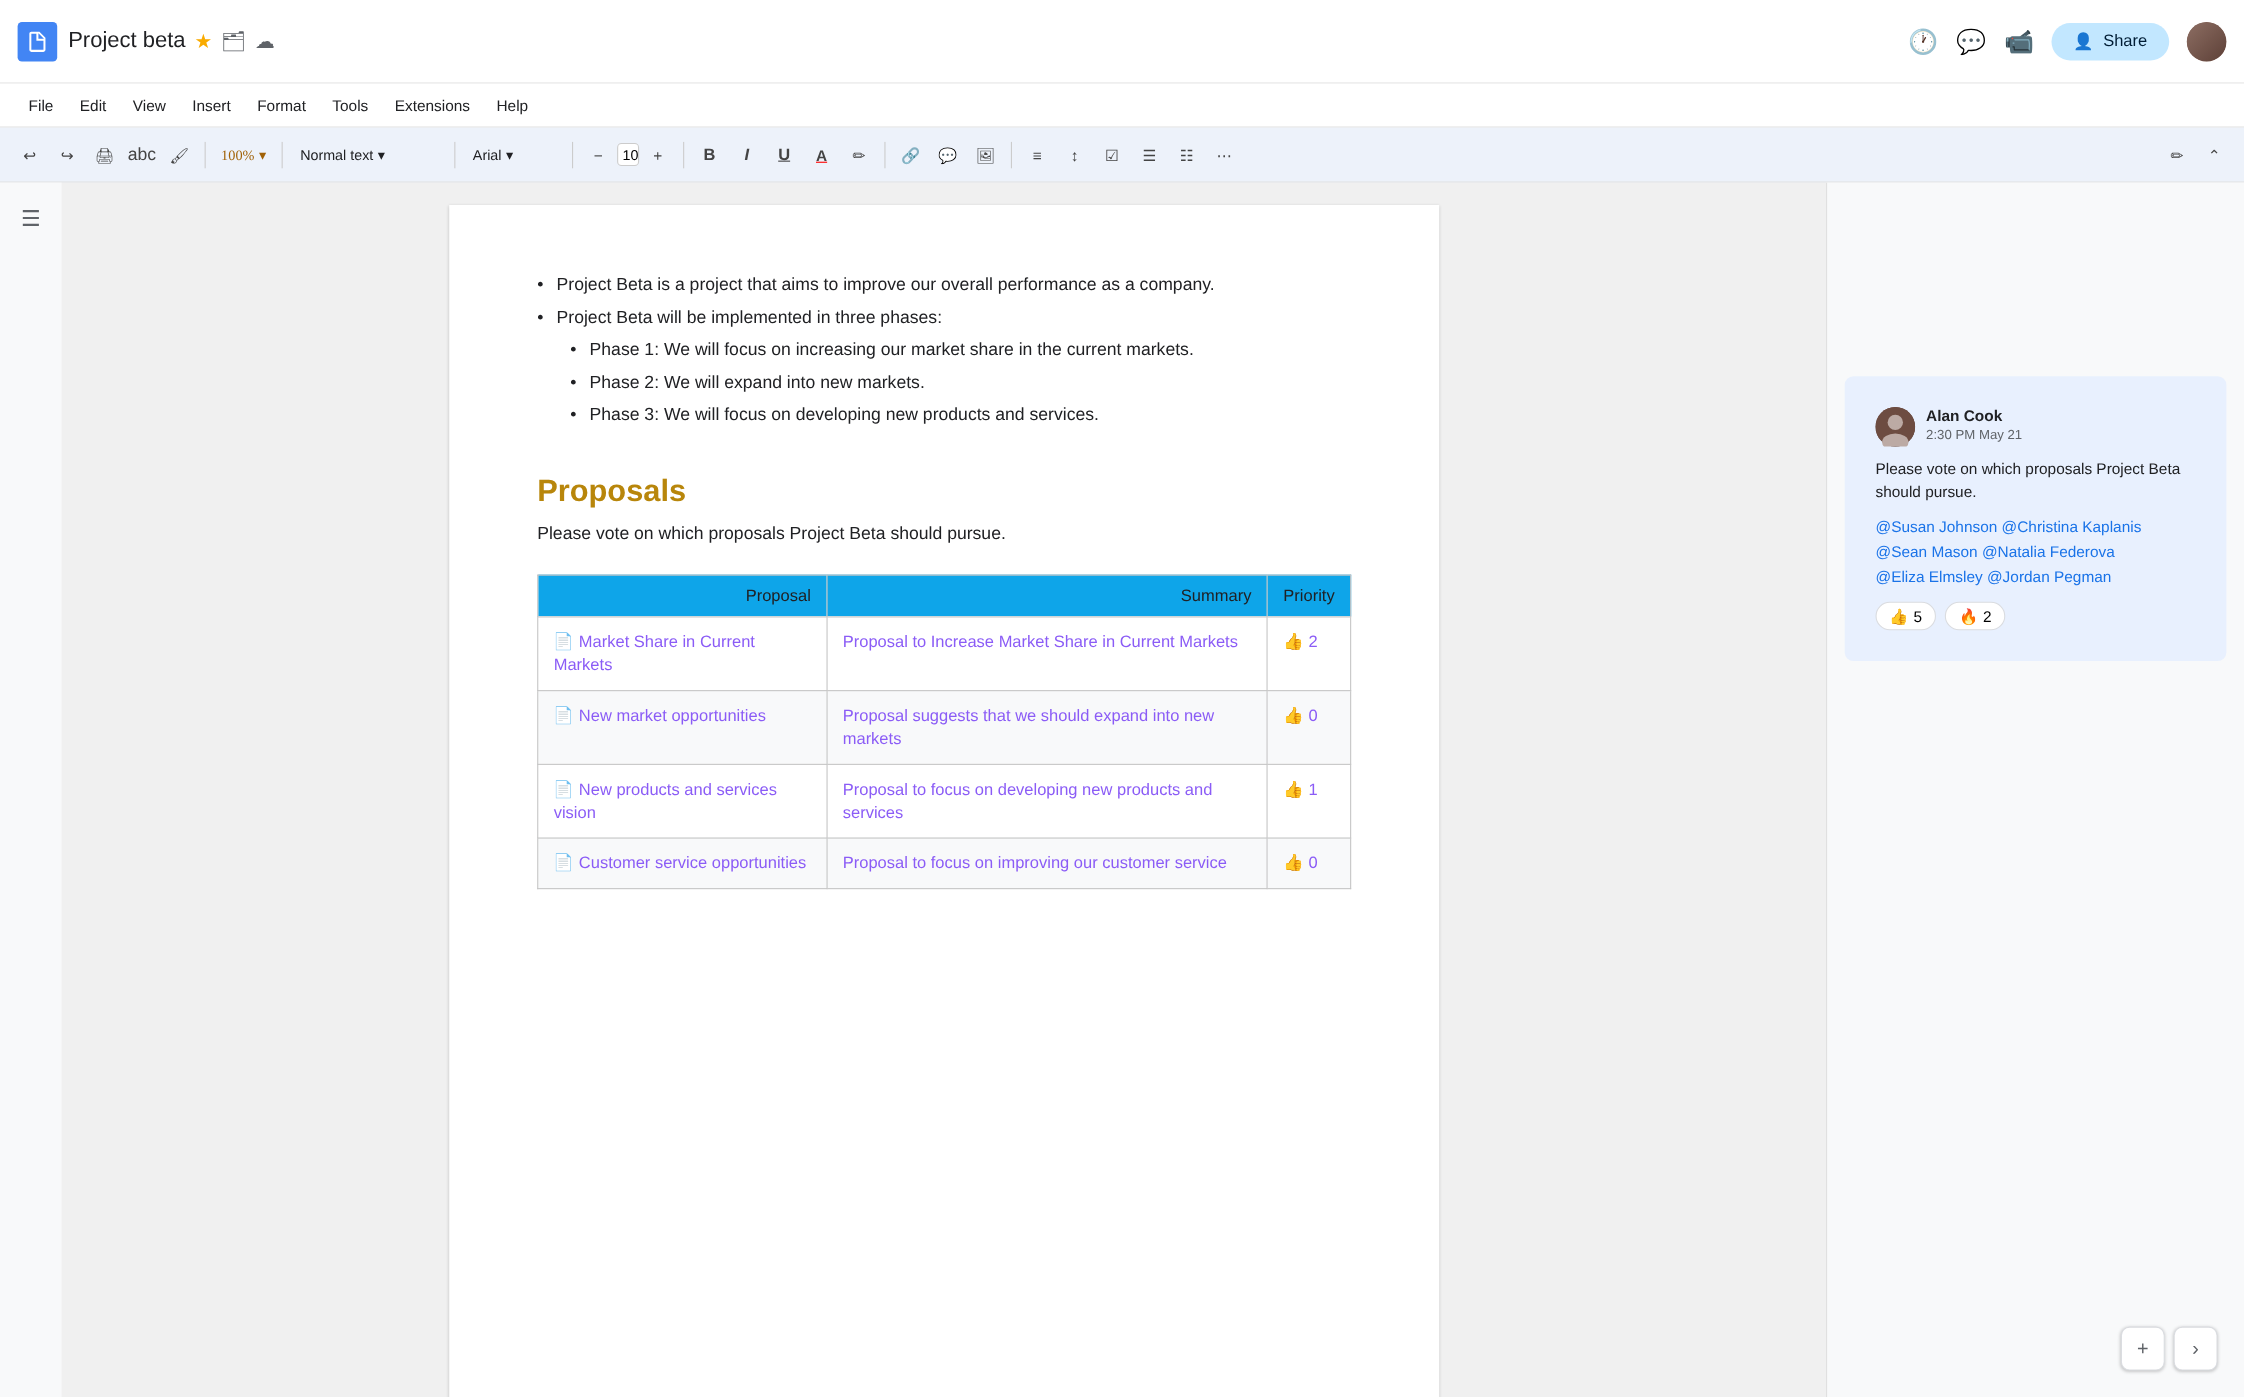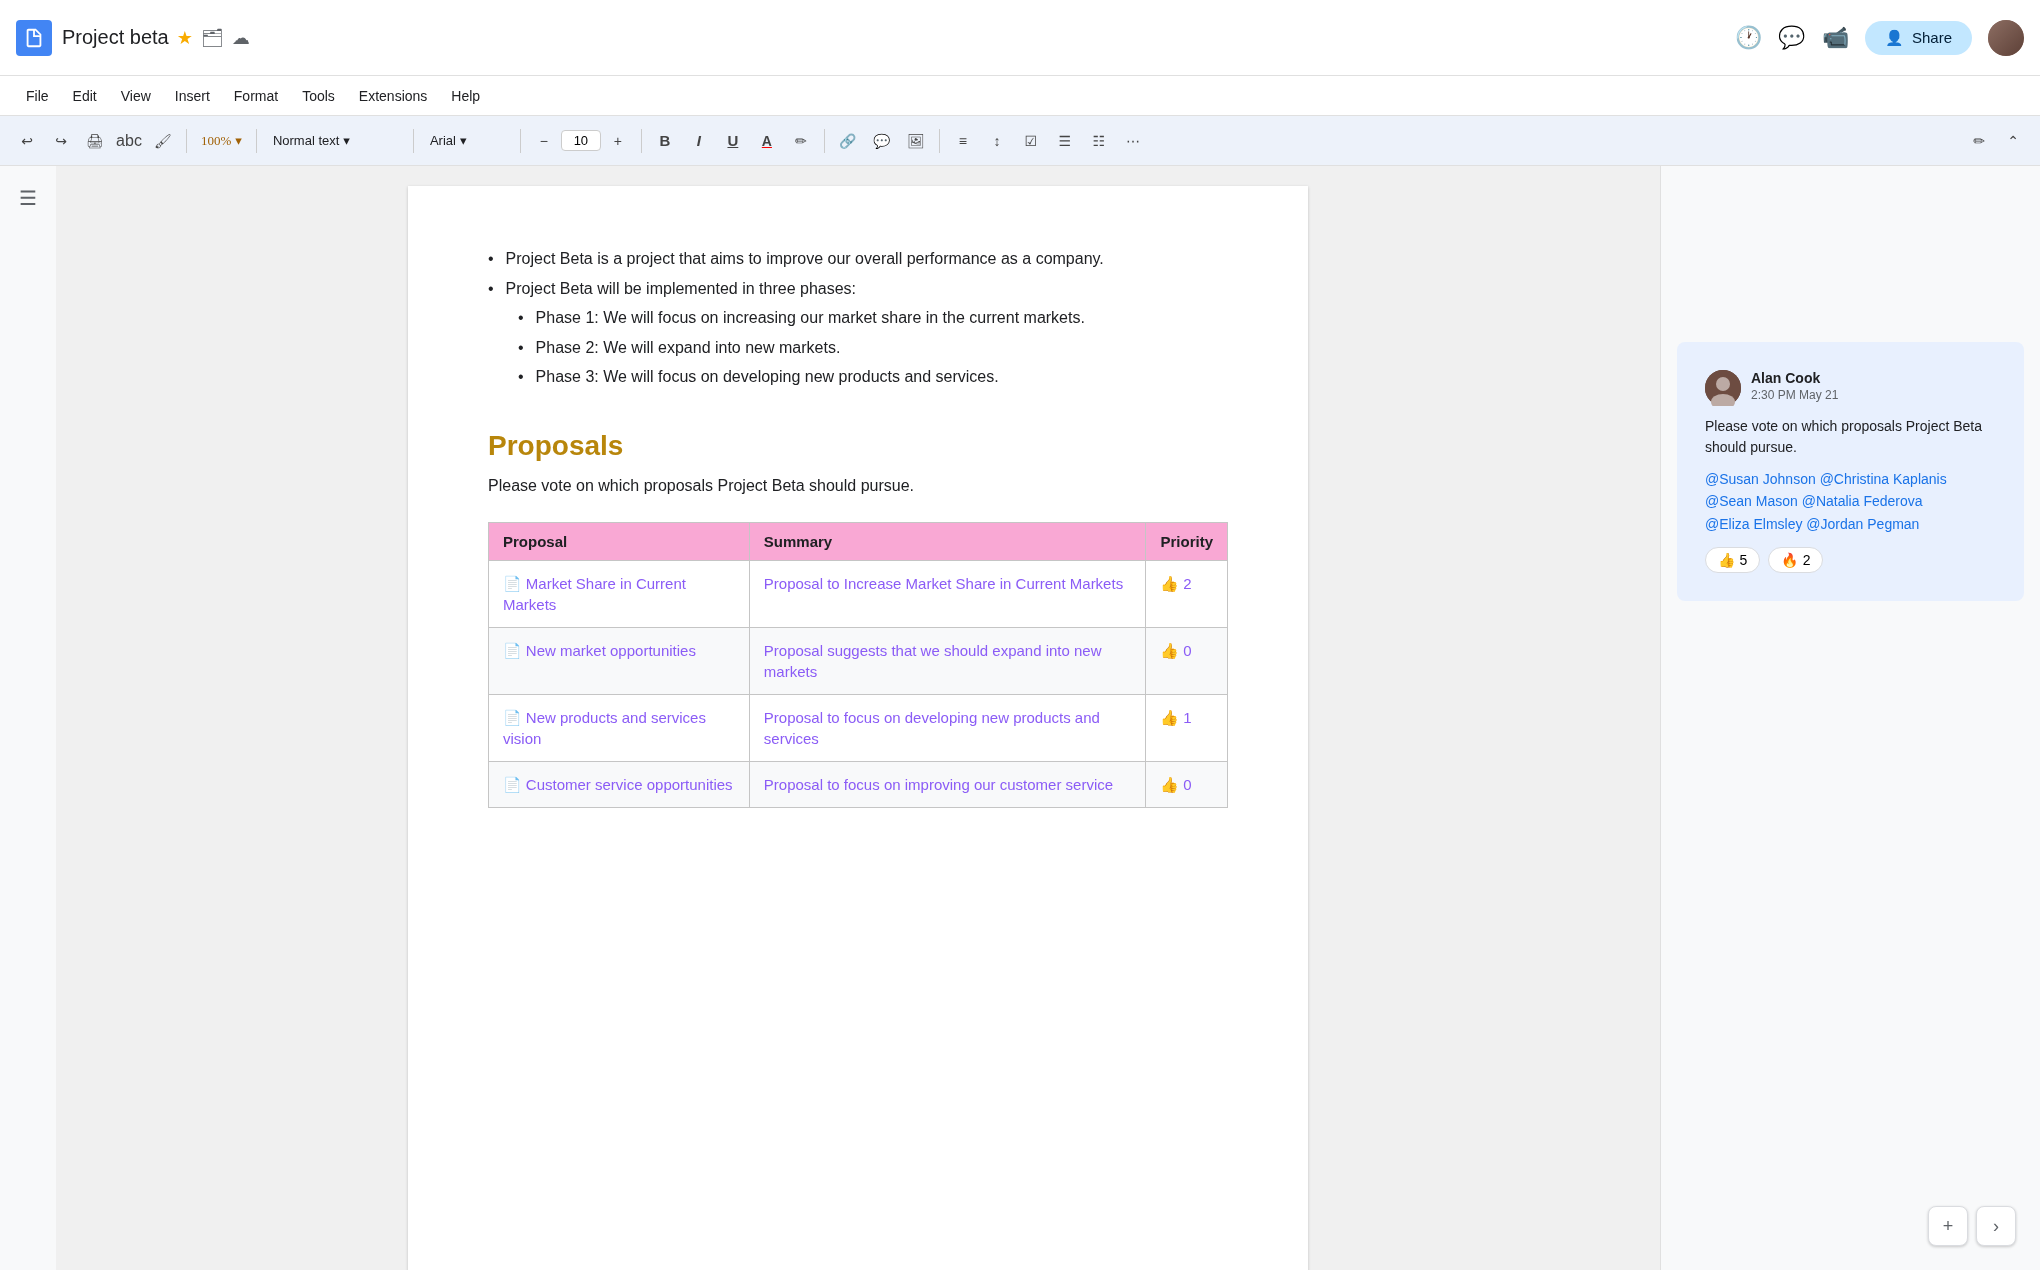--- a/index.html
+++ b/index.html
@@ -99,21 +99,21 @@
     }
     .font-select {
       display: flex; align-items: center; gap: 4px;
       border: none; background: transparent;
       font-size: 13px; color: #202124; cursor: pointer;
       padding: 2px 8px; border-radius: 4px; min-width: 90px;
     }
     .font-size-group { display: flex; align-items: center; gap: 2px; }
     .font-size-box {
       border: 1px solid #ccc; border-radius: 4px;
-      width: 40px; text-align: center;
+      width: 20px; text-align: center;
       font-size: 13px; padding: 2px 4px;
       background: white;
     }
     .toolbar-icon-btn {
       display: flex; align-items: center; justify-content: center;
       width: 30px; height: 30px;
       border: none; background: transparent;
       border-radius: 4px; cursor: pointer; font-size: 15px; color: #444;
       font-weight: bold;
     }
@@ -173,24 +173,24 @@
     }
     .section-desc { font-size: 16px; color: #202124; margin-bottom: 24px; line-height: 1.5; }
 
     
     .proposal-table {
       width: 100%;
       border-collapse: collapse;
       font-size: 15px;
     }
     .proposal-table th {
-      background: #f9a8d4;
+      background: #0ea5e9;
       padding: 10px 14px;
-      text-align: left;
-      font-weight: 700;
+      text-align: right;
+      font-weight: 400;
       color: #202124;
       border: 1px solid #c5c5c5;
     }
     .proposal-table td {
       padding: 12px 14px;
       border: 1px solid #c5c5c5;
       vertical-align: top;
       color: #8b5cf6;
       line-height: 1.4;
     }

